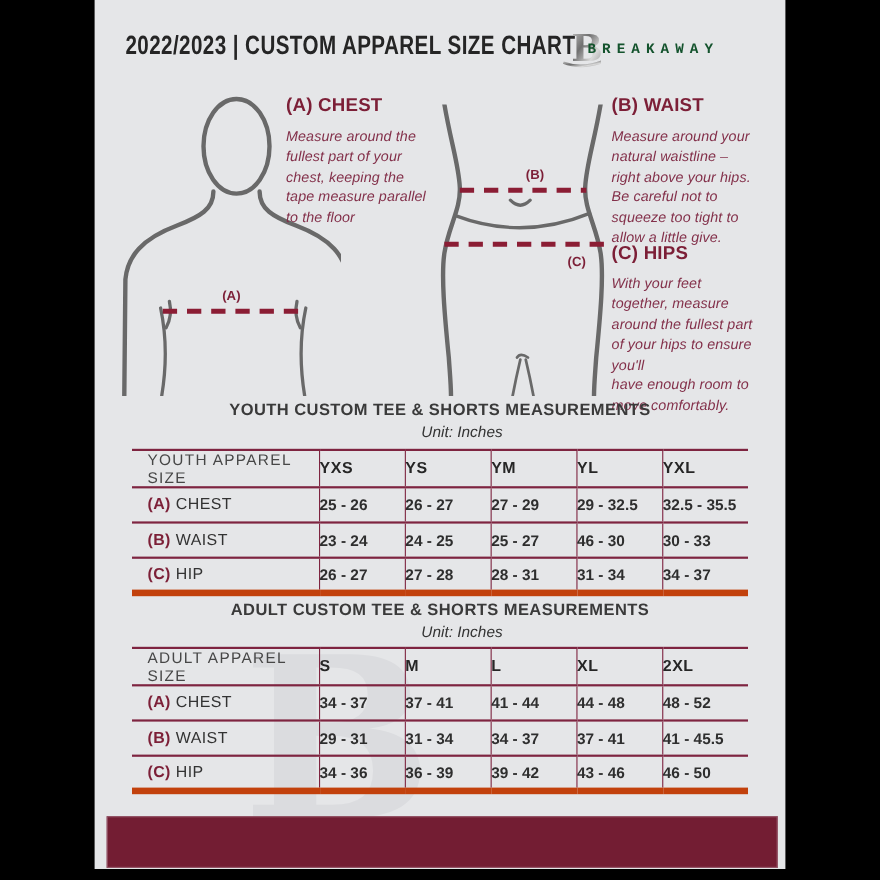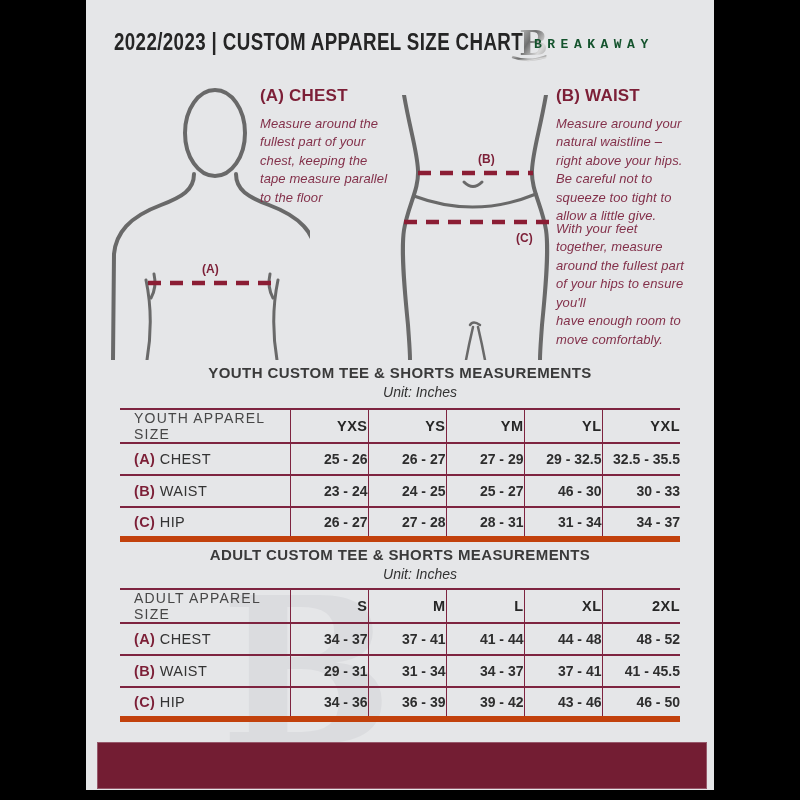--- a/index.html
+++ b/index.html
@@ -40,21 +40,21 @@
   
   .sec-title { position:absolute; width:628px; text-align:center; font-size:15px;
     font-weight:bold; color:#3a3a3a; letter-spacing:0.4px; z-index:2; }
   .sec-unit { position:absolute; width:628px; text-align:center; font-size:14px;
     font-style:italic; color:#333; z-index:2;padding-left:40px; }
   .size-table { position:absolute; left:34px; width:560px; border-collapse:collapse;
     table-layout:fixed; z-index:2; }
   .size-table col.c0 { width:170px; }
   .size-table col.cn { width:78px; }
   .size-table td {
-    border-top:2px solid #7e2440; height:32px; text-align:right;
+    border-top:2px solid #7e2440; height:32px; text-align:left;
     font-size:14px; color:#2e2e2e; padding:0;
   }
   .size-table tr:last-child td { border-bottom:6px solid #c2410c; }
   .size-table td + td { border-left:1.5px solid #7e2440;font-weight:bold; }
   .size-table td.rowhead { text-align:left; padding-left:14px; font-size:14.5px;
     letter-spacing:0.4px; color:#333; }
   .size-table td.tablehead { text-align:left; padding-left:14px; font-size:14px;
     letter-spacing:1.2px; color:#474747; }
   .size-table td.sizehead { font-weight:bold; font-size:14.5px; color:#262626; letter-spacing:0.5px; }
   .marker { color:#7c1f37; font-weight:bold; }
@@ -123,20 +123,21 @@
     <div class="guide guide-waist">
       <h3>(B) WAIST</h3>
       <div class="guide-text">Measure around your
 natural waistline –
 right above your hips.
 Be careful not to
 squeeze too tight to
 allow a little give.</div>
     </div>
     <div class="guide guide-hips">
+      <h3>(C) HIPS</h3>
       <div class="guide-text">With your feet
 together, measure
 around the fullest part
 of your hips to ensure
 you'll
 have enough room to
 move comfortably.</div>
     </div>
 
     <svg class="watermark" viewBox="0 0 52 46">

